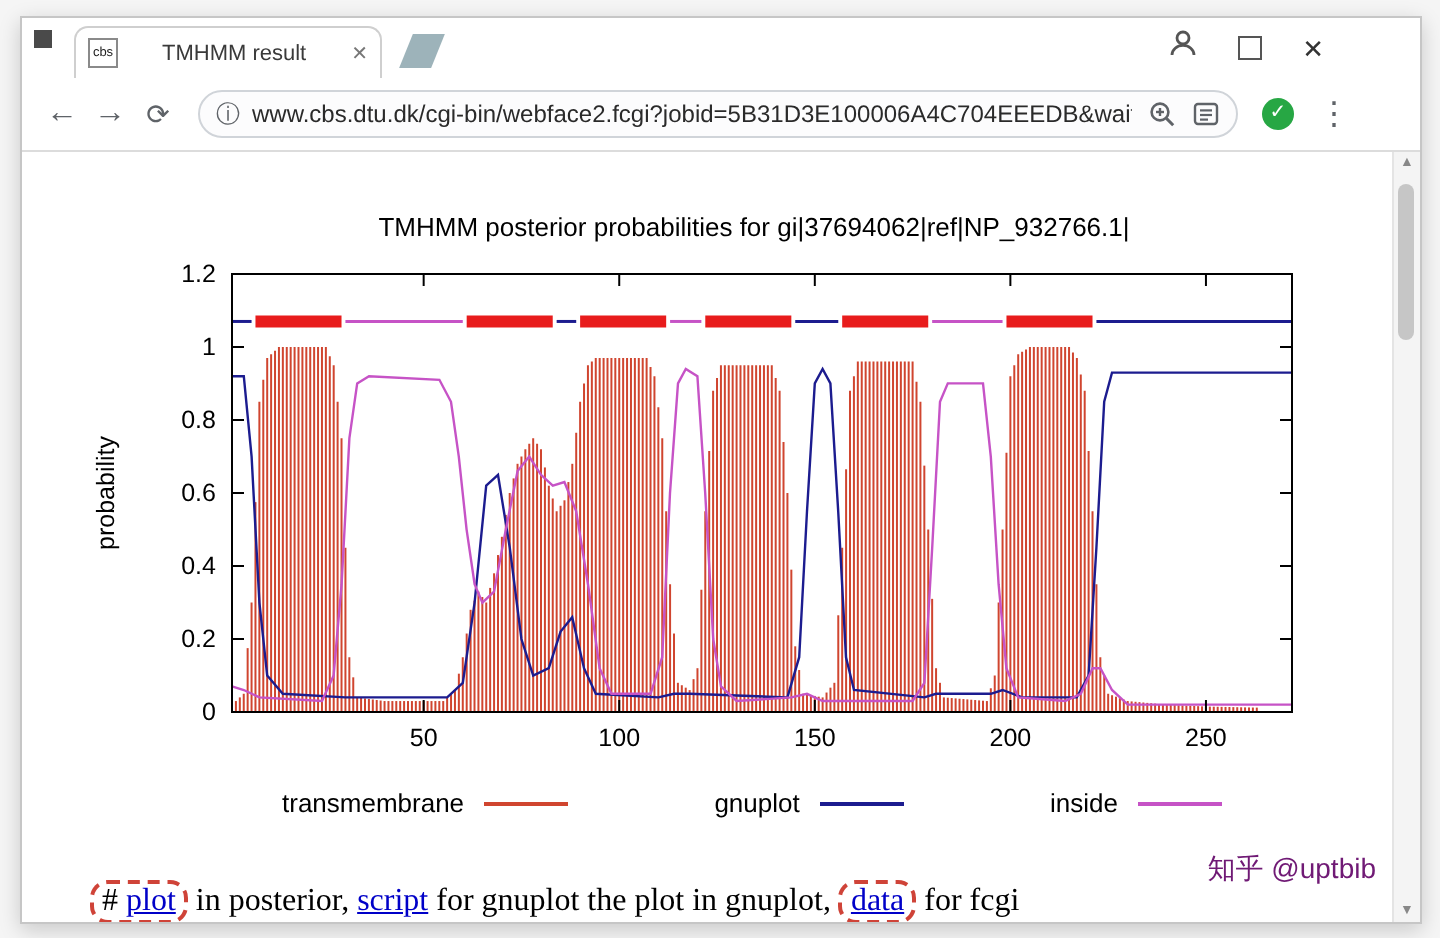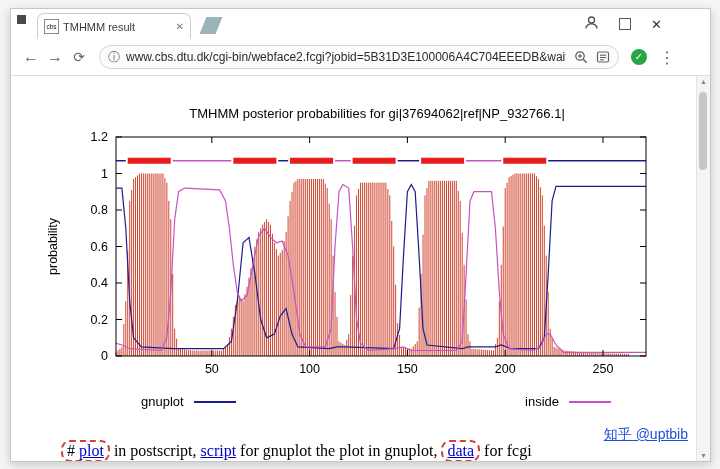--- a/index.html
+++ b/index.html
@@ -7,21 +7,21 @@
   .window{position:absolute;left:10px;top:8px;width:699px;height:452px;background:#fff;
     border:1px solid #c6c6c6;box-shadow:0 3px 10px rgba(0,0,0,0.18);}
   
   .tabstrip{position:absolute;top:0;left:0;right:0;height:30px;background:#fff;}
   .window-icon{position:absolute;left:6px;top:6px;width:9px;height:9px;background:#4a4a4a;}
   .tab{position:absolute;left:26px;top:4px;width:154px;height:26px;background:#fff;
     border:1px solid #cfcfcf;border-bottom:none;border-radius:7px 7px 0 0;display:flex;
     align-items:center;padding:0 6px;box-sizing:border-box;}
   .favicon{width:13px;height:13px;border:1px solid #8a8a8a;font-size:6.5px;display:flex;
     align-items:center;justify-content:center;color:#222;flex:none;}
-  .tab-title{font-size:11px;color:#3a3a3a;margin-left:4px;flex:1;white-space:nowrap;overflow:hidden;}
+  .tab-title{font-size:11px;color:#3a3a3a;margin-left:22px;flex:1;white-space:nowrap;overflow:hidden;}
   .tab-close{font-size:10px;color:#777;margin-left:4px;cursor:pointer;}
   .newtab-btn{position:absolute;left:192px;top:8px;width:16px;height:17px;background:#9db3ba;
     transform:skewX(-22deg);}
   .win-controls{position:absolute;right:48px;top:6px;display:flex;gap:20px;align-items:center;height:18px;}
   .ctrl-square{width:10px;height:10px;border:1.4px solid #555;}
   .ctrl-close{font-size:13px;color:#333;line-height:1;}
   
   .toolbar{position:absolute;top:30px;left:0;right:0;height:36px;border-bottom:1px solid #dcdcdc;
     display:flex;align-items:center;background:#fff;}
   .nav-btn{width:24px;text-align:center;font-size:16px;color:#5f6368;cursor:pointer;flex:none;}
@@ -45,21 +45,21 @@
   .chart-title{position:absolute;top:30px;left:0;width:684px;text-align:center;font-size:13px;color:#000;padding-left:24px;}
   #plot-svg{position:absolute;top:48px;left:28px;}
   .legend{position:absolute;top:318px;left:130px;width:470px;display:flex;justify-content:space-between;
     font-size:13px;color:#000;}
   .legend-item{display:flex;align-items:center;gap:10px;}
   .legend-line{width:42px;height:2px;display:inline-block;}
   .footer-line{position:absolute;top:348px;left:10px;font-family:"Liberation Serif",serif;
     font-size:16px;color:#000;white-space:pre-wrap;}
   .footer-line a{color:#0000c8;text-decoration:underline;cursor:pointer;}
   .dashed-box{border:2px dashed #cf4338;border-radius:9px;padding:0 4px 1px;}
-  .watermark{position:absolute;top:350px;right:22px;font-size:14px;color:#1d4ed8;text-decoration:underline;}
+  .watermark{position:absolute;top:350px;right:22px;font-size:14px;color:#701a75;}
 </style>
 </head>
 <body>
 
 <div class="window">
 
   <div class="tabstrip">
     <div class="window-icon"></div>
     <div class="tab">
       <div class="favicon">cbs</div>
@@ -424,31 +424,35 @@
         <line x1="607" y1="49.49999999999999" x2="601" y2="49.49999999999999" stroke="#000000" stroke-width="1"></line>
         <text x="69" y="53.49999999999999" text-anchor="end" font-size="12.5" font-family="&quot;Liberation Sans&quot;, sans-serif" fill="#000">1</text>
         <line x1="77" y1="13" x2="83" y2="13" stroke="#000000" stroke-width="1"></line>
         <line x1="607" y1="13" x2="601" y2="13" stroke="#000000" stroke-width="1"></line>
         <text x="69" y="17" text-anchor="end" font-size="12.5" font-family="&quot;Liberation Sans&quot;, sans-serif" fill="#000">1.2</text>
         <text x="18" y="122.5" text-anchor="middle" font-size="12.5" font-family="&quot;Liberation Sans&quot;, sans-serif" fill="#000" transform="rotate(-90 18 122.5)">probability</text>
       </svg>
 
     <div class="legend">
       <span class="legend-item">
+        <span>transmembrane</span>
+        <span class="legend-line" style="background: rgb(208, 69, 47);"></span>
+      </span>
+      <span class="legend-item">
         <span>gnuplot</span>
         <span class="legend-line" style="background: rgb(28, 28, 143);"></span>
       </span>
       <span class="legend-item">
         <span>inside</span>
         <span class="legend-line" style="background: rgb(198, 83, 198);"></span>
       </span>
     </div>
 
     <div class="footer-line">
-      <span class="dashed-box" style="border-color: rgb(207, 67, 56); margin-left: 16px;"><span>#</span> <a>plot</a></span><span> in postscript, </span><a>script</a><span> for gnuplot the plot in gnuplot, </span><span class="dashed-box" style="border-color: rgb(207, 67, 56);"><a>data</a></span><span> for fcgi</span>
+      <span class="dashed-box" style="border-color: rgb(207, 67, 56);"><span>#</span> <a>plot</a></span><span> in posterior, </span><a>script</a><span> for gnuplot the plot in gnuplot, </span><span class="dashed-box" style="border-color: rgb(207, 67, 56);"><a>data</a></span><span> for fcgi</span>
     </div>
 
     <div class="watermark">知乎 @uptbib</div>
 
     <div class="scrollbar">
       <div class="scroll-up">▲</div>
       <div class="scroll-thumb"></div>
       <div class="scroll-down">▼</div>
     </div>
   </div>

